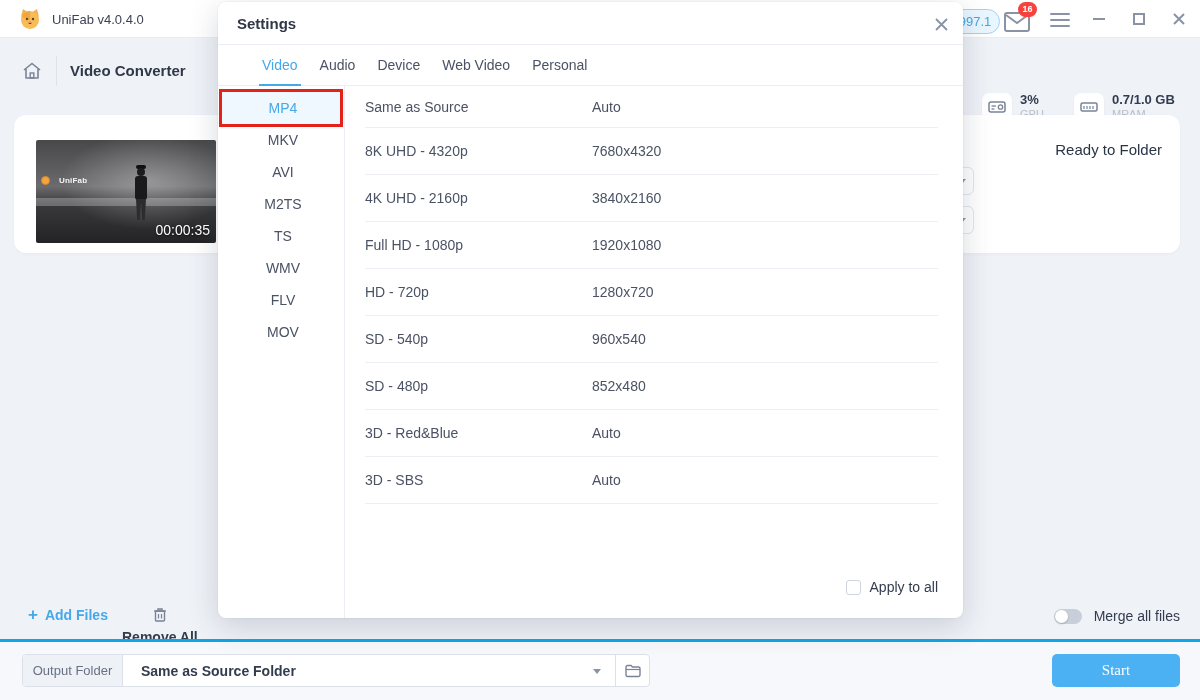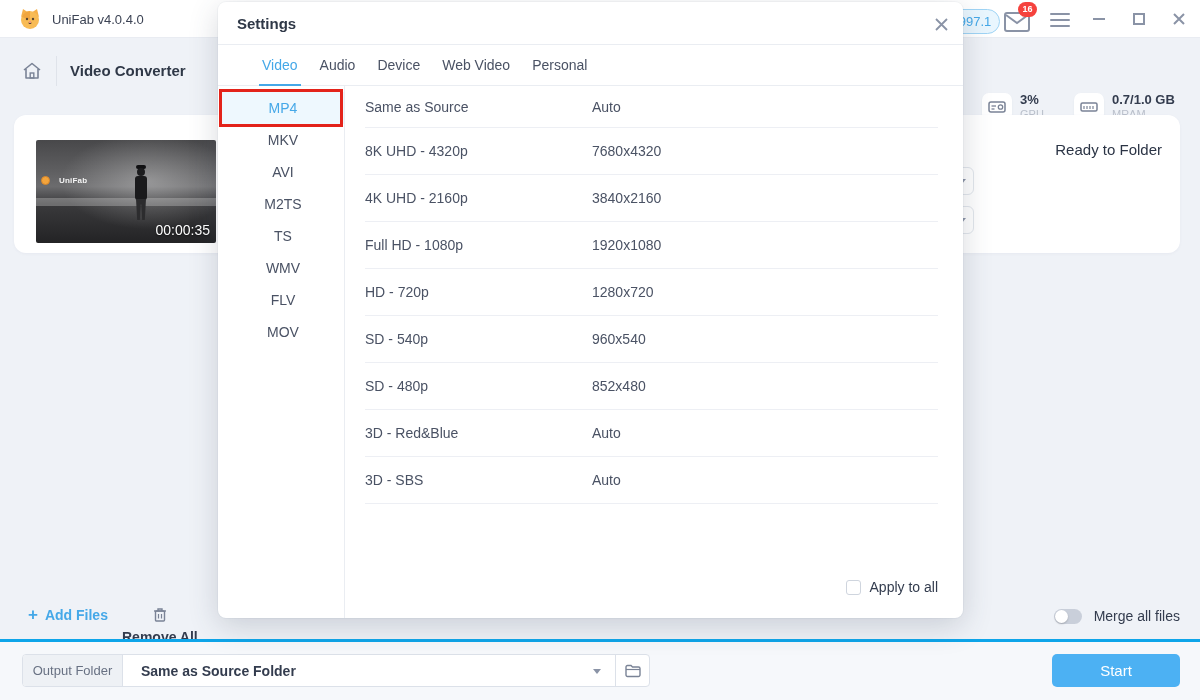--- a/index.html
+++ b/index.html
@@ -111,21 +111,21 @@
   .output-label-seg { width:100px; background:#eef1f5; border-right:1px solid #dce1e9;
     display:flex; align-items:center; justify-content:center; font-size:13px; color:#687183;
     border-radius:3px 0 0 3px; }
   .output-field { flex:1; position:relative; display:flex; align-items:center; padding-left:18px;
     font-size:14px; font-weight:bold; color:#333c4e; }
   .output-field .caret { right:14px; }
   .folder-seg { width:34px; border-left:1px solid #dce1e9; display:flex; align-items:center;
     justify-content:center; border-radius:0 3px 3px 0; }
   .start-btn { position:absolute; right:20px; top:12px; width:128px; height:33px;
     background:#4cb1f3; border:none; border-radius:5px; color:#ffffff; font-size:15px;
-    font-family:Liberation Sans, sans-serif; display:flex; align-items:center; justify-content:center; cursor:pointer; }
+    font-family:Liberation Serif, serif; display:flex; align-items:center; justify-content:center; cursor:pointer; }
 
   
   .dialog {
     position:absolute; left:218px; top:2px; width:745px; height:616px;
     background:#ffffff; border-radius:8px;
     box-shadow:0 8px 30px rgba(55,65,85,.20), 0 0 0 1px rgba(120,130,150,.06);
     z-index:10;
   }
   .dlg-header { position:absolute; left:0; top:0; width:100%; height:43px;
     border-bottom:1px solid #eaedf2; }

